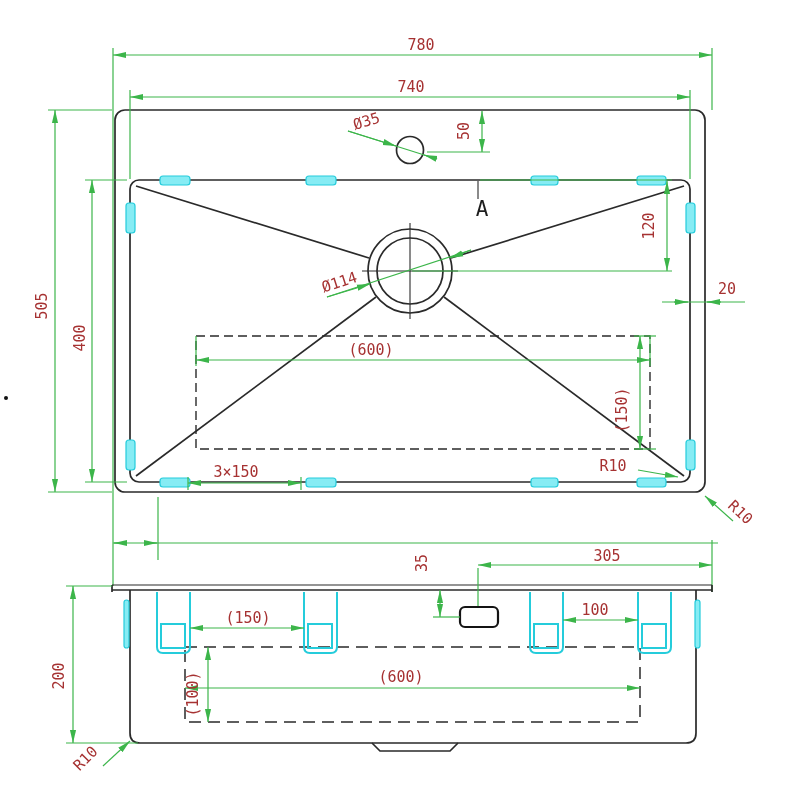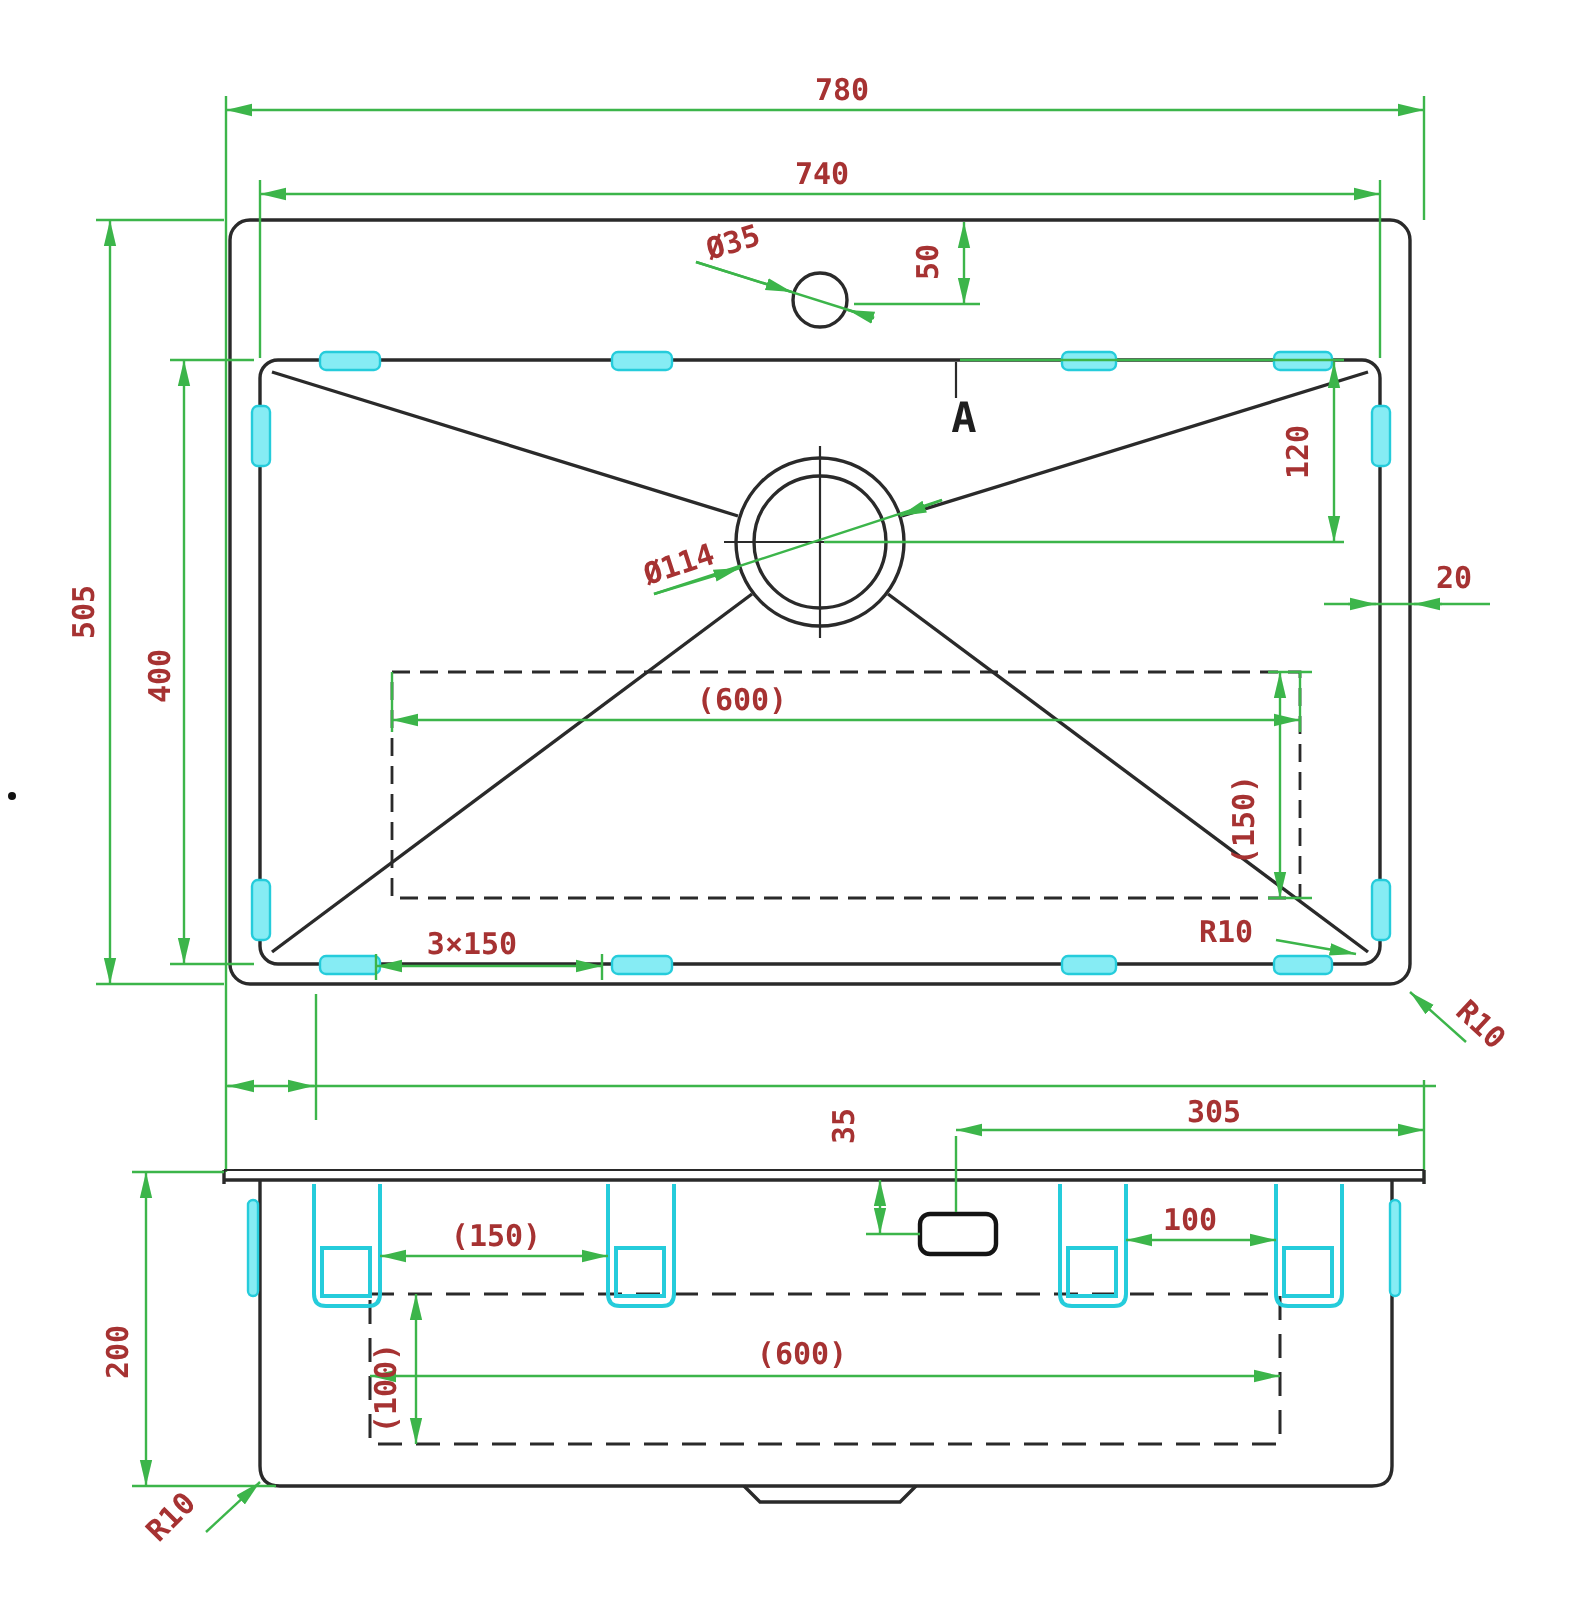--- a/index.html
+++ b/index.html
@@ -1,16 +1,16 @@
 <!DOCTYPE html>
 <html><head>
 <meta charset="utf-8">
 <style>
   html,body{margin:0;padding:0;background:#ffffff;}
-  .stage{width:792px;height:800px;position:relative;background:#ffffff;overflow:hidden;font-weight:bold;}
+  .stage{width:792px;height:800px;position:relative;background:#ffffff;overflow:hidden;}
   svg{display:block;}
   text{font-family:"DejaVu Sans Mono","Liberation Mono",monospace;font-size:15px;fill:#a63232;}
   text.blk{fill:#1e1e1e;font-size:21px;}
   .dim{stroke:#3cb54a;stroke-width:1.2;fill:none;}
   .out{stroke:#2a2a2a;stroke-width:1.7;fill:none;}
   .thin{stroke:#2a2a2a;stroke-width:1.1;fill:none;}
   .dash{stroke:#2a2a2a;stroke-width:1.4;stroke-dasharray:9 5;fill:none;}
   .dash2{stroke:#2a2a2a;stroke-width:1.5;stroke-dasharray:12 7;fill:none;}
   .clip{stroke:#25ccdb;stroke-width:2;fill:none;}
   .tab{fill:#86ecf4;stroke:#25ccdb;stroke-width:1.2;}

